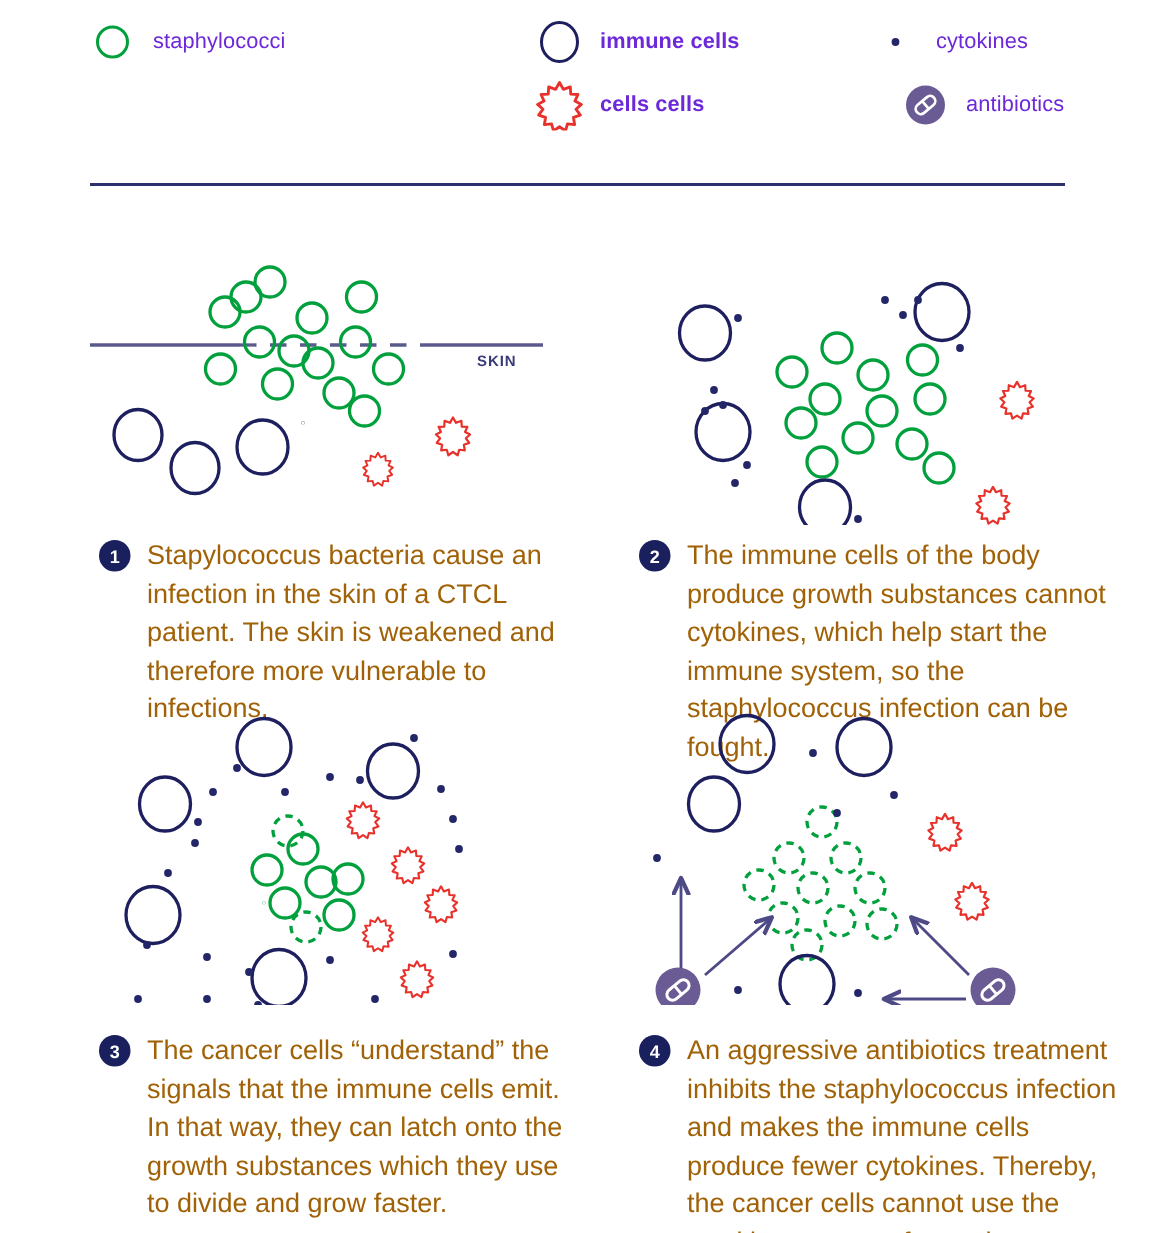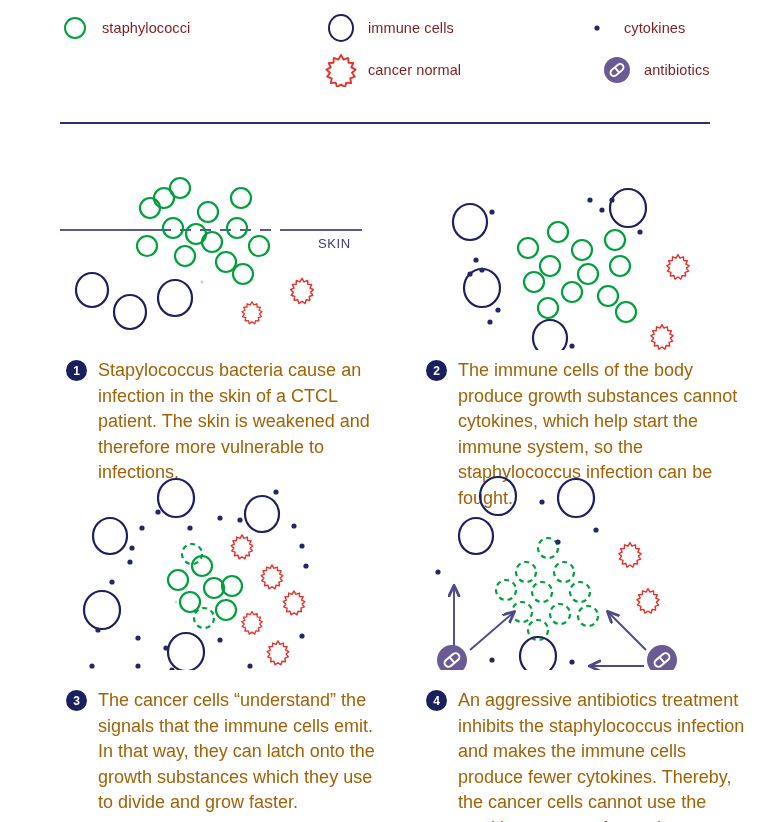--- a/index.html
+++ b/index.html
@@ -32,28 +32,28 @@
   .legend-glyph {
     width: 34px;
     height: 34px;
     display: flex;
     align-items: center;
     justify-content: center;
     flex: 0 0 34px;
   }
   .legend-label {
     font-size: 14.5px;
-    color: #7f1d1d;
+    color: #6d28d9;
     margin-left: 10px;
     white-space: nowrap;
     letter-spacing: .1px;
   }
 
   .lg-col1 { left: 58px; }
-  .lg-col2 { left: 324px; }
+  .lg-col2 { left: 356px; font-weight: bold; }
   .lg-col3 { left: 600px; }
   .lg-row1 { top: 11px; }
   .lg-row2 { top: 53px; }
   .lg-col3.lg-row1 { left: 580px; }
 
   
   #divider {
     position: absolute;
     left: 60px;
     top: 122px;
@@ -111,22 +111,22 @@
     max-width: 268px;
   }
 
   #panel-1 .panel-caption { margin-top: 8px; }
   #panel-2 .panel-caption { margin-top: 8px; }
   #panel-3 .panel-caption { margin-top: 18px; }
   #panel-4 .panel-caption { margin-top: 18px; }
 
   .skin-label {
     position: absolute;
-    font-size: 13px;
-    font-weight: normal;
+    font-size: 10px;
+    font-weight: bold;
     letter-spacing: .6px;
     color: #3a3c78;
   }
 </style>
 </head>
 <body>
 
 <div id="legend">
 
   <div class="legend-item lg-col1 lg-row1">
@@ -156,21 +156,21 @@
     <span class="legend-label">cytokines</span>
   </div>
 
 
   <div class="legend-item lg-col2 lg-row2">
     <span class="legend-glyph">
       <svg width="34" height="34" viewBox="0 0 34 34">
         <polygon fill="none" stroke="#e8312a" stroke-width="1.9" stroke-linejoin="round" points="17,2 19.6,6.6 24.2,4.9 24.5,9.8 29.3,10 27.3,14.4 31.6,16.6 28,19.8 30.9,23.7 26.3,25.3 27.1,30.1 22.3,29.6 21,34.3 17,31.5 13,34.3 11.7,29.6 6.9,30.1 7.7,25.3 3.1,23.7 6,19.8 2.4,16.6 6.7,14.4 4.7,10 9.5,9.8 9.8,4.9 14.4,6.6"></polygon>
       </svg>
     </span>
-    <span class="legend-label">cancer normal</span>
+    <span class="legend-label">cells cells</span>
   </div>
 
   <div class="legend-item lg-col3 lg-row2">
     <span class="legend-glyph">
       <svg width="30" height="30" viewBox="0 0 30 30">
         <circle cx="15" cy="15" r="13" fill="#6b5b95"></circle>
         <g transform="rotate(-40 15 15)">
           <rect x="7.5" y="11.6" width="15" height="6.8" rx="3.4" fill="none" stroke="#ffffff" stroke-width="1.8"></rect>
           <line x1="15" y1="11.6" x2="15" y2="18.4" stroke="#ffffff" stroke-width="1.8"></line>
         </g>

